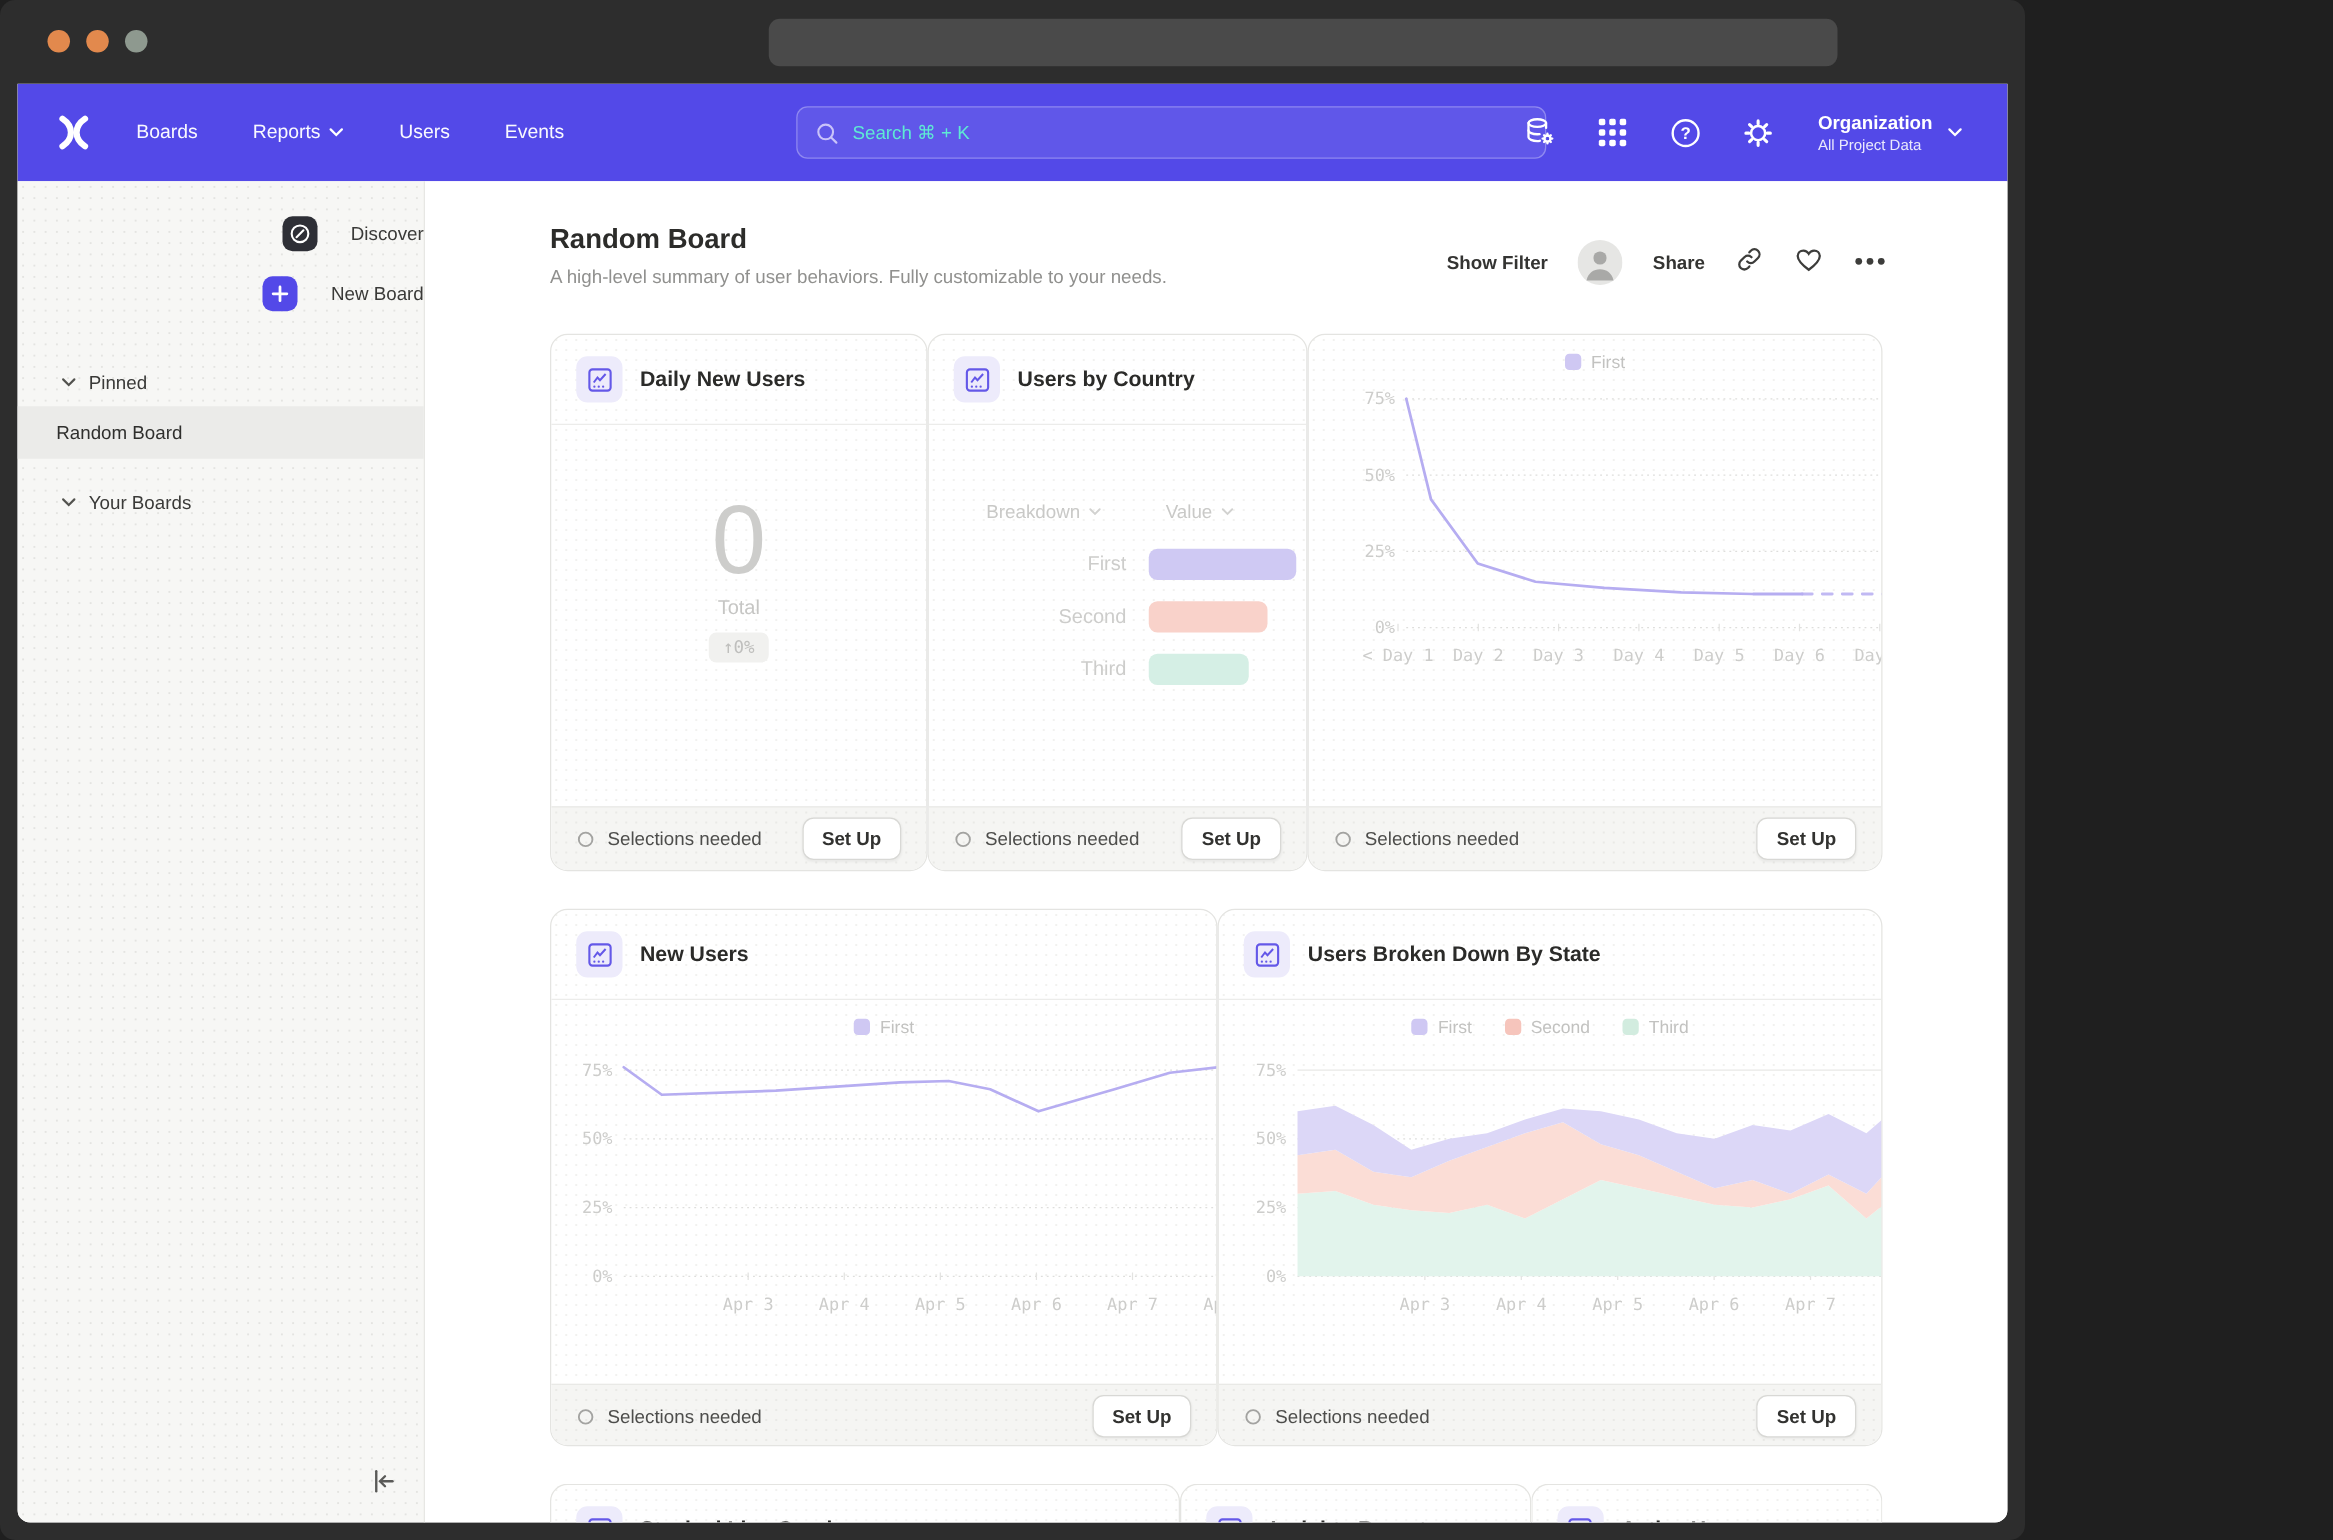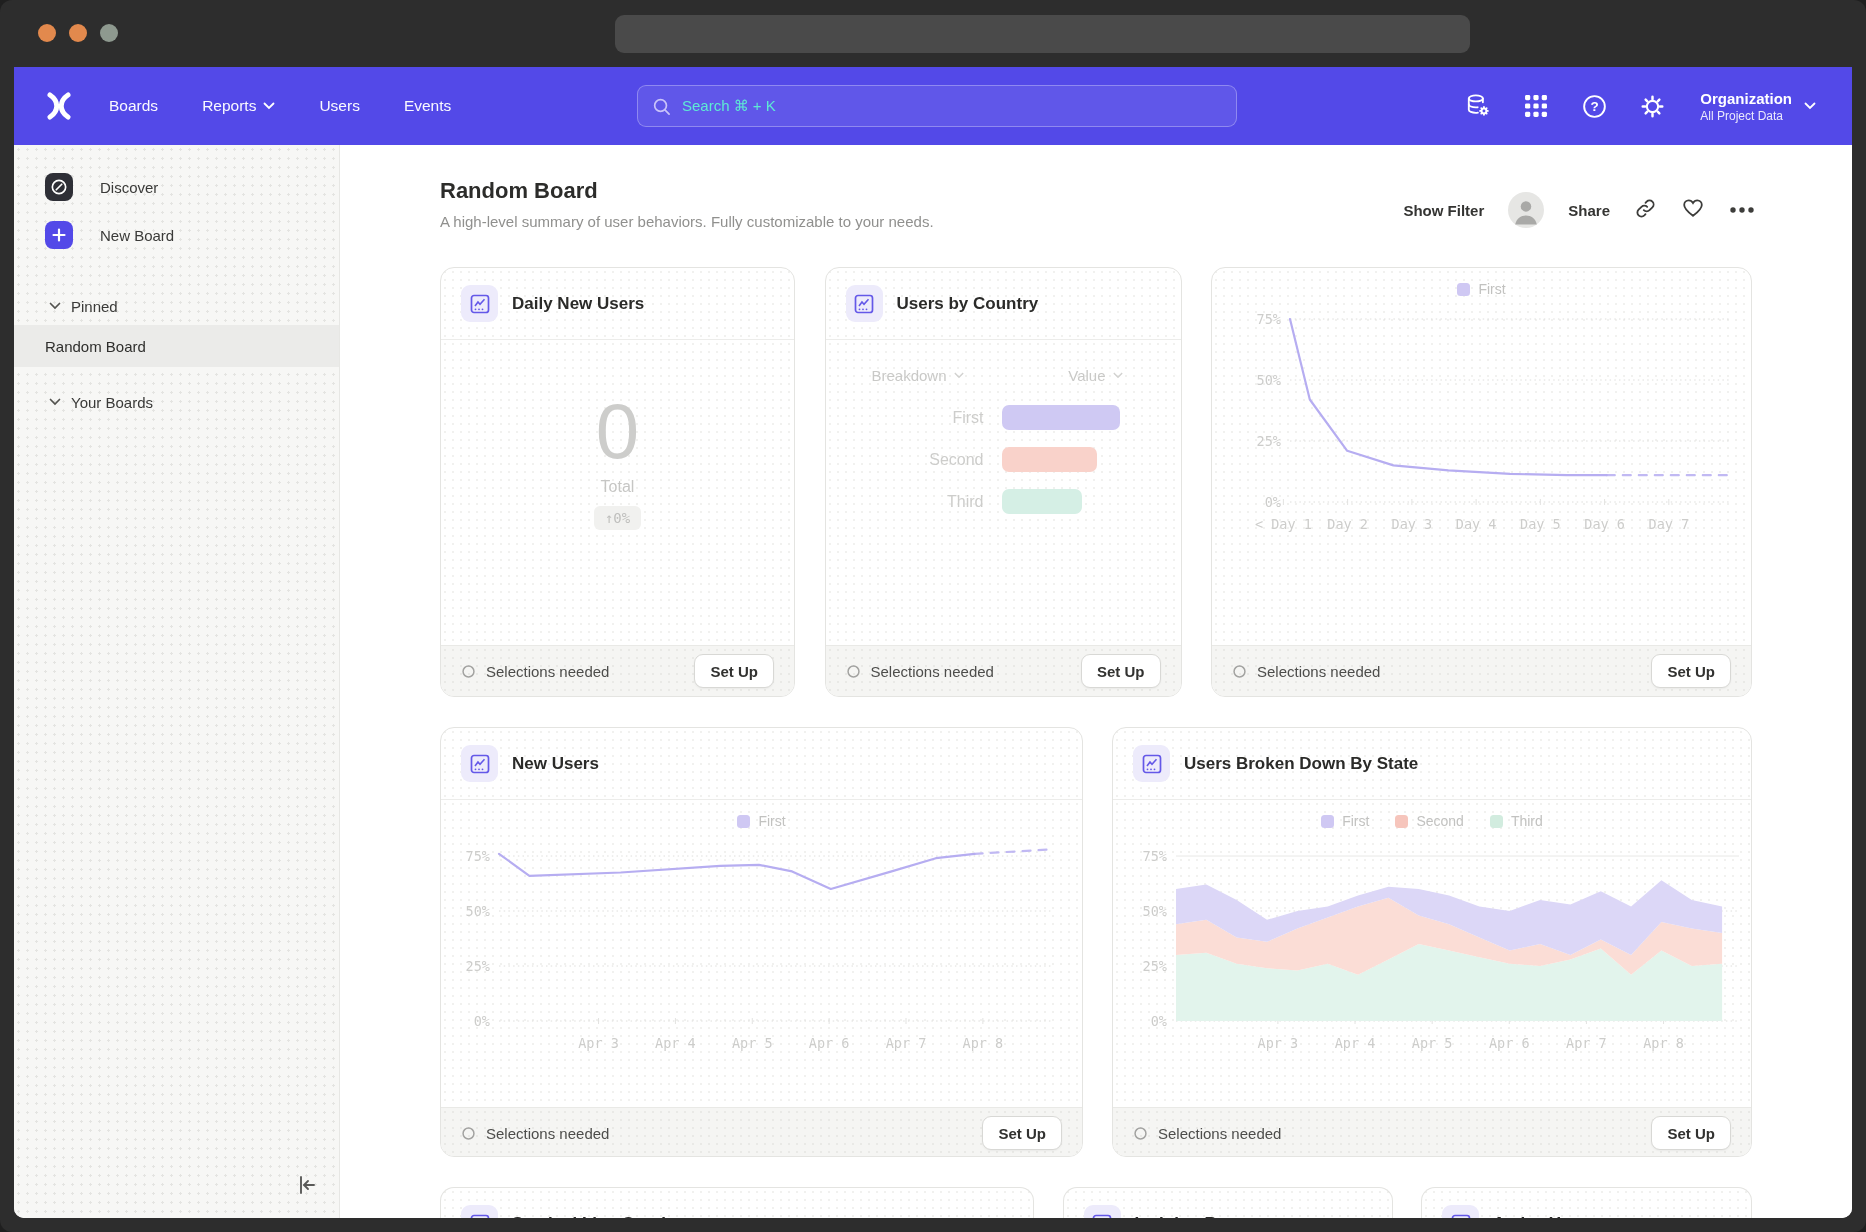--- a/index.html
+++ b/index.html
@@ -1,17 +1,17 @@
 <!DOCTYPE html>
 <html><head>
 <meta charset="utf-8">
 <style>
   * { margin:0; padding:0; box-sizing:border-box; }
   html,body { width:1866px; height:1232px; background:#1f1f1f; font-family:"Liberation Sans",sans-serif; }
-  .window { position:relative; width:1866px; height:1232px; background:#2d2d2d; border-radius:12px; overflow:hidden; }
+  .window { position:relative; width:1620px; height:1232px; background:#2d2d2d; border-radius:12px; overflow:hidden; }
 
   
   .titlebar { position:relative; height:67px; }
   .traffic { position:absolute; left:38px; top:24px; display:flex; gap:13px; }
   .tl-dot { width:18px; height:18px; border-radius:50%; }
   .urlbar { position:absolute; left:615px; top:15px; width:855px; height:38px; background:#4a4a4a; border-radius:9px; }
 
   
   .app { position:absolute; left:14px; right:14px; top:67px; bottom:14px; display:flex; flex-direction:column; border-radius:0 0 10px 10px; overflow:hidden; background:#fff; }
 
@@ -27,21 +27,21 @@
   .org-block { display:flex; align-items:center; gap:12px; margin-left:4px; }
   .org-text { text-align:left; }
   .org-name { font-size:15px; font-weight:700; }
   .org-proj { font-size:12px; color:rgba(255,255,255,.88); margin-top:2px; }
 
   
   .app-body { flex:1; display:flex; min-height:0; }
   .sidebar { width:326px; flex:none; position:relative; background:#f7f7f5;
              background-image:radial-gradient(circle,#e4e4e1 1px,transparent 1.1px); background-size:9px 9px;
              border-right:1px solid #e7e7e4; }
-  .side-item { display:flex; align-items:center; gap:27px; padding-left:31px; height:48px; font-size:15px; color:#3a3a38; font-weight:500; }
+  .side-item { display:flex; align-items:center; gap:27px; padding-left:31px; height:48px; font-size:15px; color:#3a3a38; font-weight:500;justify-content:flex-end; }
   .side-sq { width:28px; height:28px; border-radius:8px; display:grid; place-items:center; }
   .sq-dark { background:#2e2f36; } .sq-purple { background:#5349e8; }
   .side-section { display:flex; align-items:center; gap:10px; padding-left:35px; height:38px; font-size:15px; font-weight:500; color:#3a3a38; }
   .side-selected { height:42px; background:#ebebe9; display:flex; align-items:center; padding-left:31px; font-size:15px; color:#2f2f2d; }
   .collapse-btn { position:absolute; right:20px; bottom:20px; width:26px; height:26px; display:grid; place-items:center; }
 
   .main { flex:1; position:relative; background:#fff; overflow:hidden; }
   .main-header { position:relative; height:122px; padding:33px 100px 0; }
   .board-title { font-size:22px; font-weight:700; color:#2c2c2a; }
   .board-subtitle { margin-top:9px; font-size:15px; color:#90908e; }
@@ -69,21 +69,21 @@
   .card-stacked { width:594px; } .card-insights { width:330px; } .card-active { width:331px; }
 
   
   .dnu-body { display:flex; flex-direction:column; align-items:center; padding-top:52px; }
   .big-zero { font-size:78px; line-height:1; color:#cdcdcb; font-weight:400; }
   .zero-label { margin-top:8px; font-size:16px; color:#c6c6c4; }
   .zero-badge { margin-top:10px; font-family:"DejaVu Sans Mono",monospace; font-size:14px; color:#bfbfbd; background:#f1f1ef; padding:4px 11px; border-radius:6px; }
 
   
   .country-head { display:flex; justify-content:space-between; padding:27px 58px 0 46px; font-size:15px; color:#c9c9c7; }
-  .col-head { display:flex; align-items:center; gap:7px; }
+  .col-head { display:flex; align-items:center; gap:7px;margin-top:34px; }
   .country-rows { margin-top:21px; display:flex; flex-direction:column; gap:17px; }
   .country-row { display:flex; align-items:center; gap:18px; }
   .bar-label { width:158px; text-align:right; font-size:16px; color:#cdcdcb; }
   .bar { height:25px; border-radius:7px; background-image:radial-gradient(circle,rgba(255,255,255,.5) 1px,transparent 1.1px); background-size:5px 5px; }
 
   
   .chart-legend { height:42px; display:flex; align-items:center; justify-content:center; gap:26px; }
   .legend-item { display:flex; align-items:center; gap:8px; font-size:14px; color:#c2c2c0; }
   .legend-swatch { width:13px; height:13px; border-radius:3.5px; }
   .chart-svg { display:block; }

